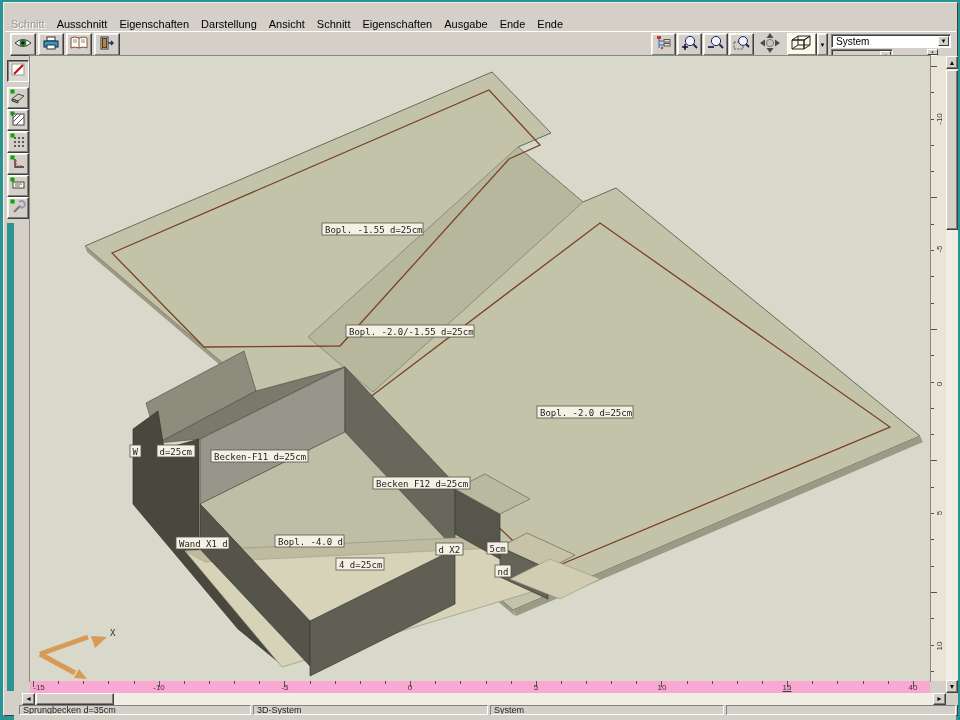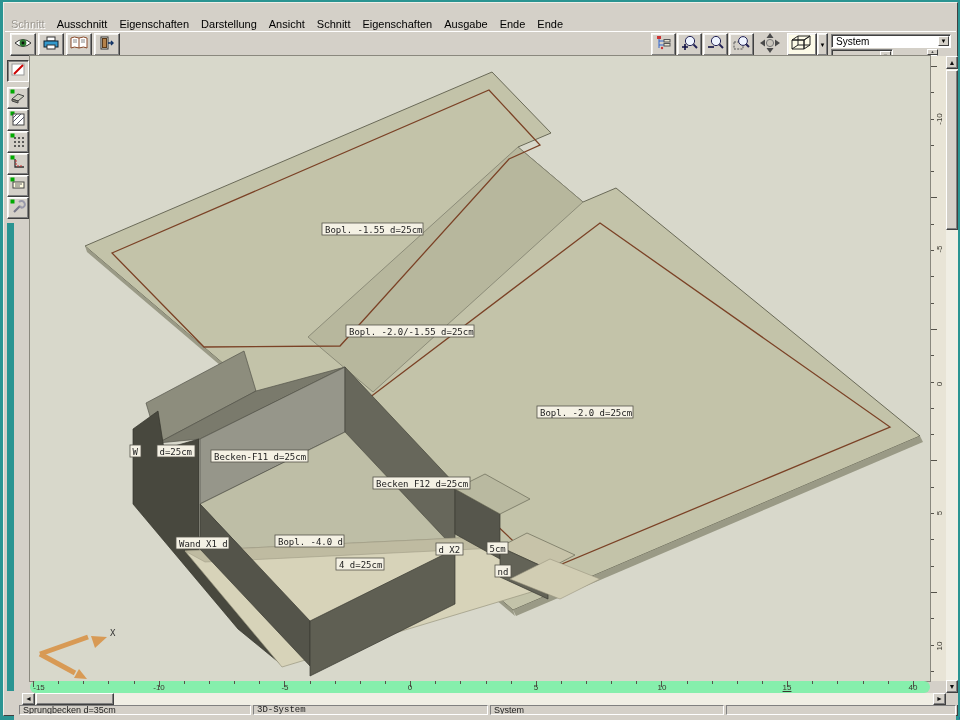--- a/index.html
+++ b/index.html
@@ -44,21 +44,21 @@
   .ltb{position:absolute;left:3px;width:22px;height:22px;background:#d4d0c8;
        border:1px solid;border-color:#fff #404040 #404040 #fff;
        box-shadow:inset -1px -1px 0 #808080,inset 1px 1px 0 #f4f3ef;
        display:flex;align-items:center;justify-content:center;box-sizing:border-box;}
   .ltb.pressed{border-color:#404040 #fff #fff #404040;box-shadow:inset 1px 1px 0 #808080;background:#dcd9d2;}
   .tealstrip{position:absolute;left:3px;top:220px;width:7px;height:468px;background:#2a9492;}
   
   .viewport{position:absolute;left:26px;top:53px;width:900px;height:625px;background:#d8d8cb;
             border:0;outline:1px solid #8a887e;}
   .vruler{position:absolute;left:927px;top:53px;width:15px;height:625px;background:#e8e4d6;}
-  .hruler{position:absolute;left:26px;top:678px;width:900px;height:12px;background:#86efac;border-radius:6px;}
+  .hruler{position:absolute;left:26px;top:678px;width:900px;height:12px;background:#f9a8d4;}
   .hruler .minor{position:absolute;left:3px;right:0;top:0;height:3px;
     background:repeating-linear-gradient(90deg,#55524a 0 1px,transparent 1px 25.14px);}
   .hruler .major{position:absolute;left:3px;right:0;top:0;height:6px;
     background:repeating-linear-gradient(90deg,#55524a 0 1px,transparent 1px 125.7px);}
   .hruler .rl{position:absolute;top:2px;font-size:8px;color:#3a382f;transform:translateX(-50%);}
   .vruler .minor{position:absolute;top:10px;bottom:0;left:0;width:3px;
     background:repeating-linear-gradient(180deg,#55524a 0 1px,transparent 1px 26.3px);}
   .vruler .major{position:absolute;top:10px;bottom:0;left:0;width:6px;
     background:repeating-linear-gradient(180deg,#55524a 0 1px,transparent 1px 131.5px);}
   .vruler .rl{position:absolute;left:3px;width:12px;height:12px;font-size:8px;color:#3a382f;
@@ -391,21 +391,21 @@
   </div>
   <div class="vscroll">
     <span class="sbtn" style="left:0;top:0;width:12px;height:13px;line-height:11px;">▲</span>
     <div class="sthumb" style="left:0;top:14px;width:12px;height:160px;"></div>
     <span class="sbtn" style="left:0;bottom:0;width:12px;height:13px;line-height:11px;">▼</span>
   </div>
   <div class="corner"></div>
 
   <div class="statusbar">
     <span class="spanel" style="left:5px;width:232px;">Sprungbecken d=35cm</span>
-    <span class="spanel" style="left:239px;width:235px;font-family:Liberation Mono, monospace;">3D-System</span>
+    <span class="spanel" style="left:239px;width:235px;">3D-System</span>
     <span class="spanel" style="left:476px;width:234px;">System</span>
     <span class="spanel" style="left:712px;width:230px;"></span>
     <span style="position:absolute;left:944px;top:0;">
       <svg width="9" height="10" viewBox="0 0 9 10">
             <rect x="3" y="0.5" width="3" height="3.5" fill="#c22"></rect>
             <polygon points="1,9.5 8,9.5 4.5,4.5" fill="#22c"></polygon>
           </svg>
     </span>
   </div>
 

